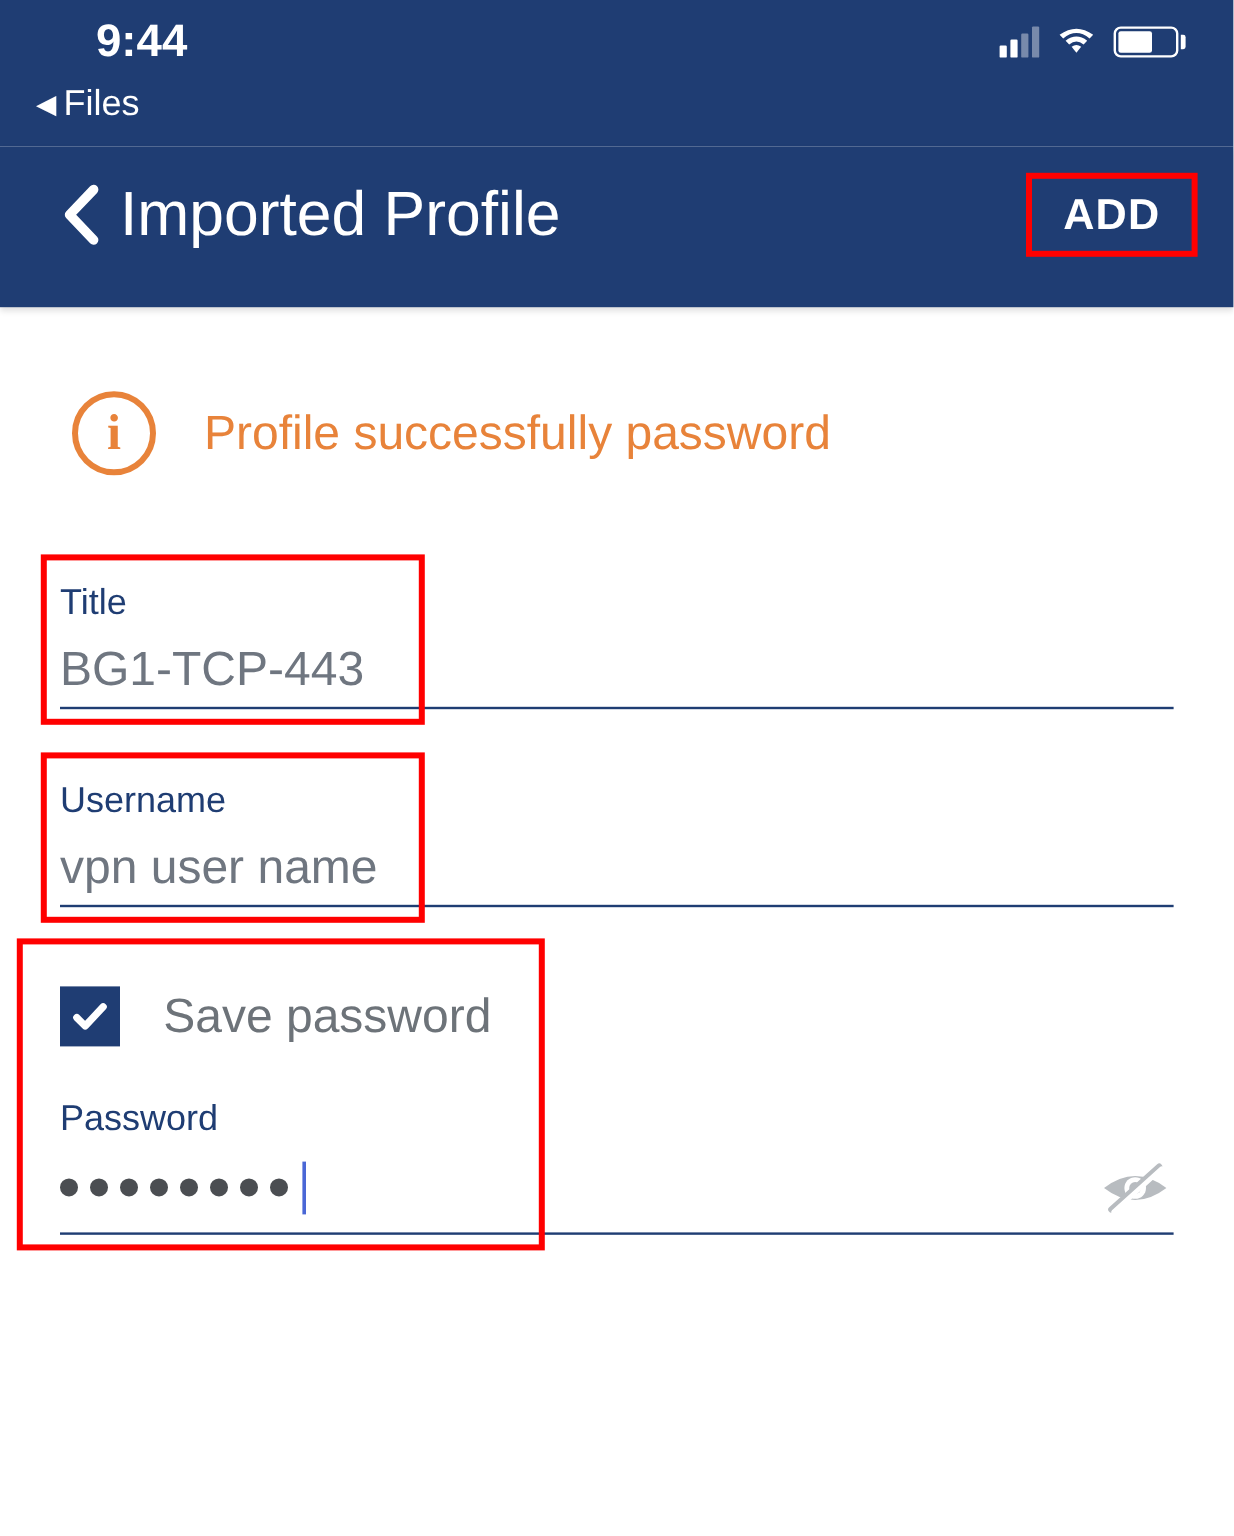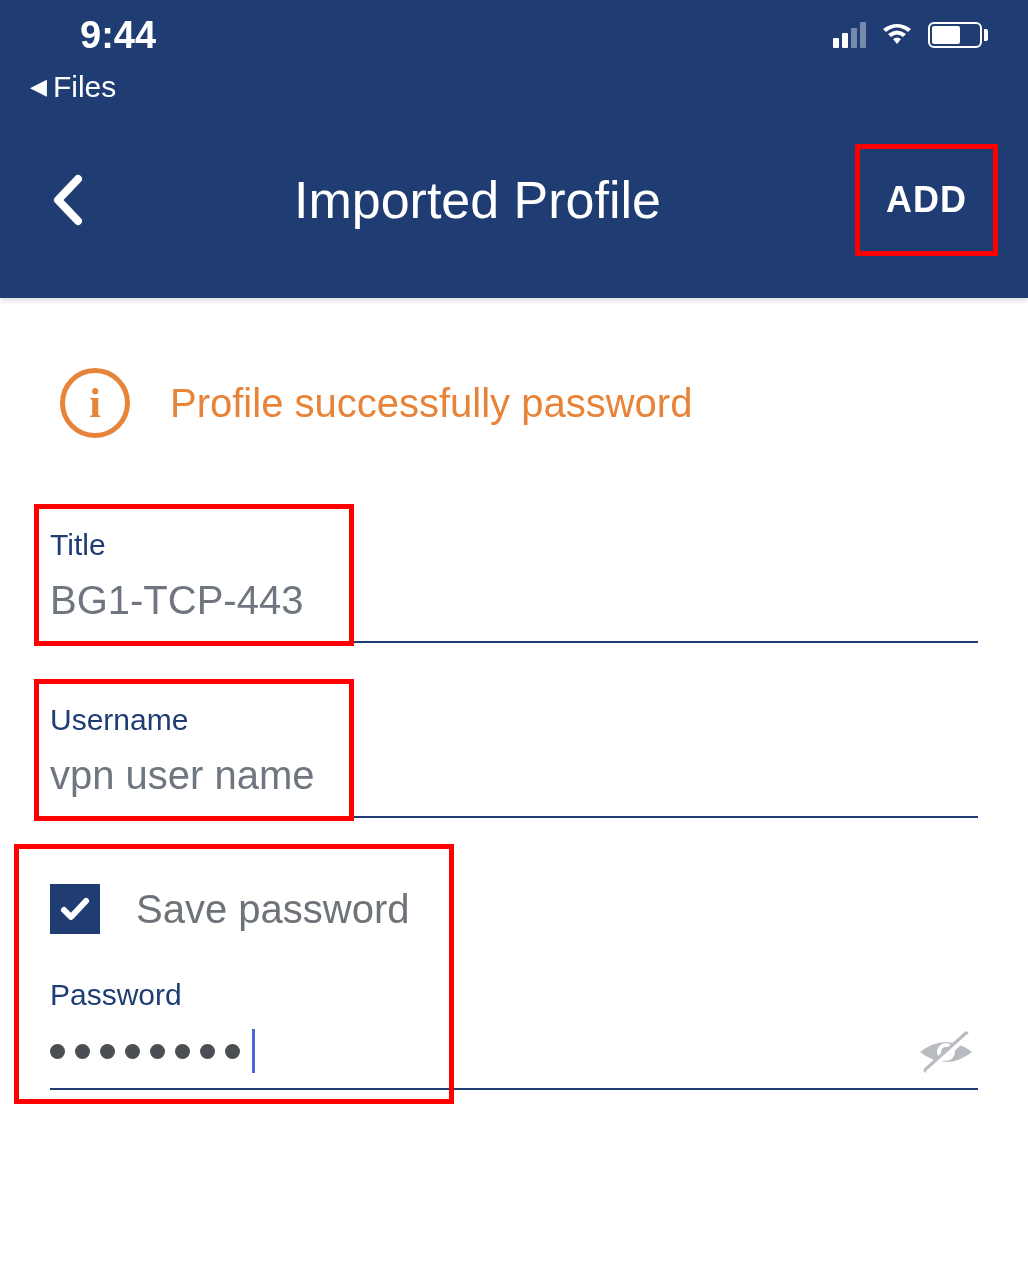--- a/index.html
+++ b/index.html
@@ -107,27 +107,27 @@
     .nav-back {
       width: 50px;
       display: flex;
       align-items: center;
     }
     
     .nav-title {
       font-size: 52px;
       font-weight: 500;
       flex: 1;
-      text-align: center;
+      text-align: left;
     }
     
     .nav-add {
       font-size: 36px;
       font-weight: 600;
-      padding: 30px 26px;
+      padding: 9px 26px;
       letter-spacing: 1px;
     }
     
     .highlight-add {
       border: 5px solid #ff0000;
     }
     
     .content {
       padding: 70px 50px 0 50px;
     }
@@ -173,21 +173,21 @@
       color: #1f3d73;
       font-size: 30px;
       font-weight: 500;
       margin-bottom: 16px;
     }
     
     .field-value {
       color: #6f7680;
       font-size: 40px;
       font-weight: 400;
-      padding-bottom: 18px;
+      padding-bottom: 8px;
     }
     
     .field-underline {
       border-bottom: 2px solid #1f3d73;
     }
     
     .highlight-box {
       position: absolute;
       border: 5px solid #ff0000;
       pointer-events: none;

